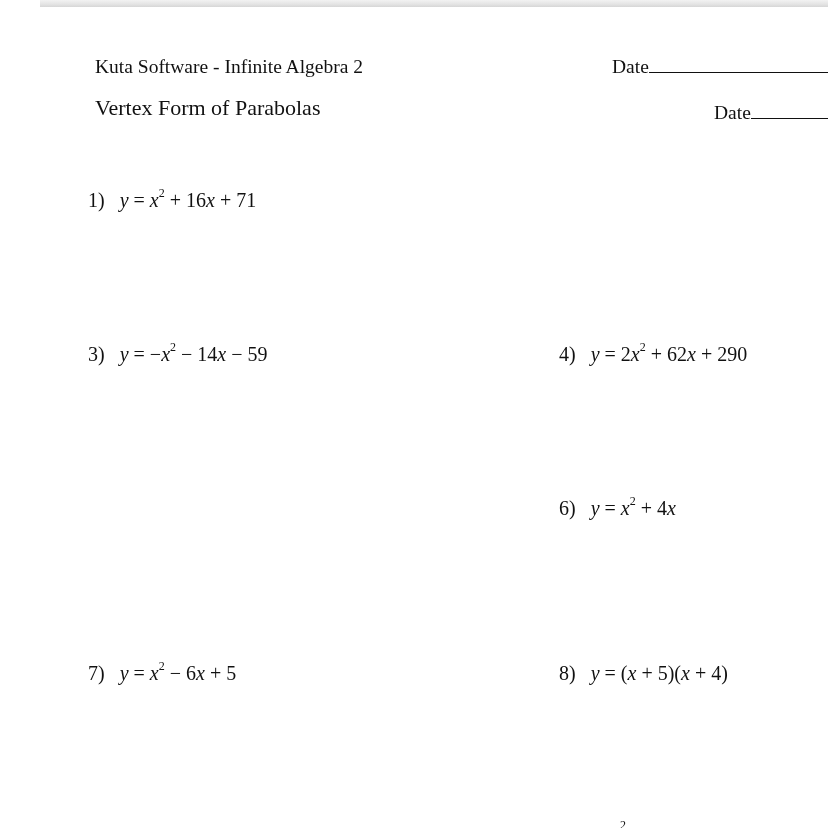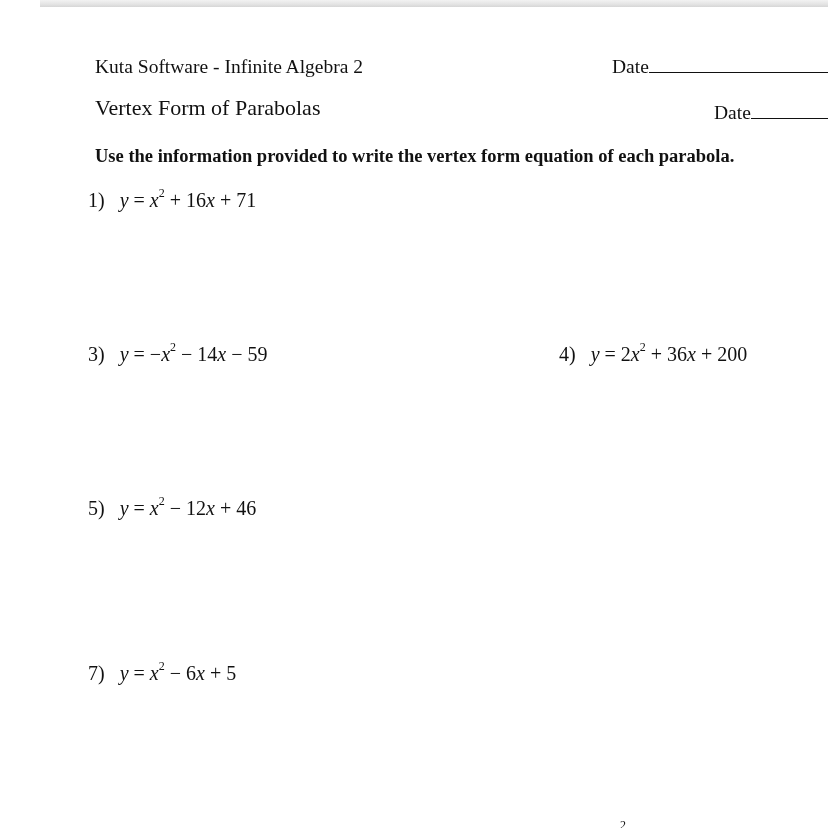--- a/index.html
+++ b/index.html
@@ -87,44 +87,47 @@
   <div class="abs name-label">
     <span>Date</span><span class="blank name-blank"></span>
   </div>
 
   <div class="abs title">Vertex Form of Parabolas</div>
 
   <div class="abs date-label">
     <span>Date</span><span class="blank date-blank"></span>
   </div>
 
-  <div class="abs instructions">Use the information provided to write the vertex form equation of each parabola.</div>
 
   <div class="problem p-left row1">
     <span class="num">1)</span>
     <span class="eq"><i>y</i><span> = </span><i>x</i><sup>2</sup><span> + 16</span><i>x</i><span> + 71</span></span>
   </div>
 
 
   <div class="problem p-left row2">
     <span class="num">3)</span>
     <span class="eq"><i>y</i><span> = −</span><i>x</i><sup>2</sup><span> − 14</span><i>x</i><span> − 59</span></span>
   </div>
 
   <div class="problem p-right row2">
     <span class="num">4)</span>
-    <span class="eq"><i>y</i><span> = 2</span><i>x</i><sup>2</sup><span> + 36</span><i>x</i><span> + 200</span></span>
+    <span class="eq"><i>y</i><span> = 2</span><i>x</i><sup>2</sup><span> + 62</span><i>x</i><span> + 290</span></span>
   </div>
 
-  <div class="problem p-left row3">
-    <span class="num">5)</span>
-    <span class="eq"><i>y</i><span> = </span><i>x</i><sup>2</sup><span> − 12</span><i>x</i><span> + 46</span></span>
+
+  <div class="problem p-right row3">
+    <span class="num">6)</span>
+    <span class="eq"><i>y</i><span> = </span><i>x</i><sup>2</sup><span> + 4</span><i>x</i><span></span></span>
   </div>
-
 
   <div class="problem p-left row4">
     <span class="num">7)</span>
     <span class="eq"><i>y</i><span> = </span><i>x</i><sup>2</sup><span> − 6</span><i>x</i><span> + 5</span></span>
   </div>
 
+  <div class="problem p-right row4">
+    <span class="num">8)</span>
+    <span class="eq"><i>y</i><span> = (</span><i>x</i><sup></sup><span> + 5)(</span><i>x</i><span> + 4)</span></span>
+  </div>
 
   <div class="abs cutoff-sup">2</div>
 </div>
 
 </body></html>

